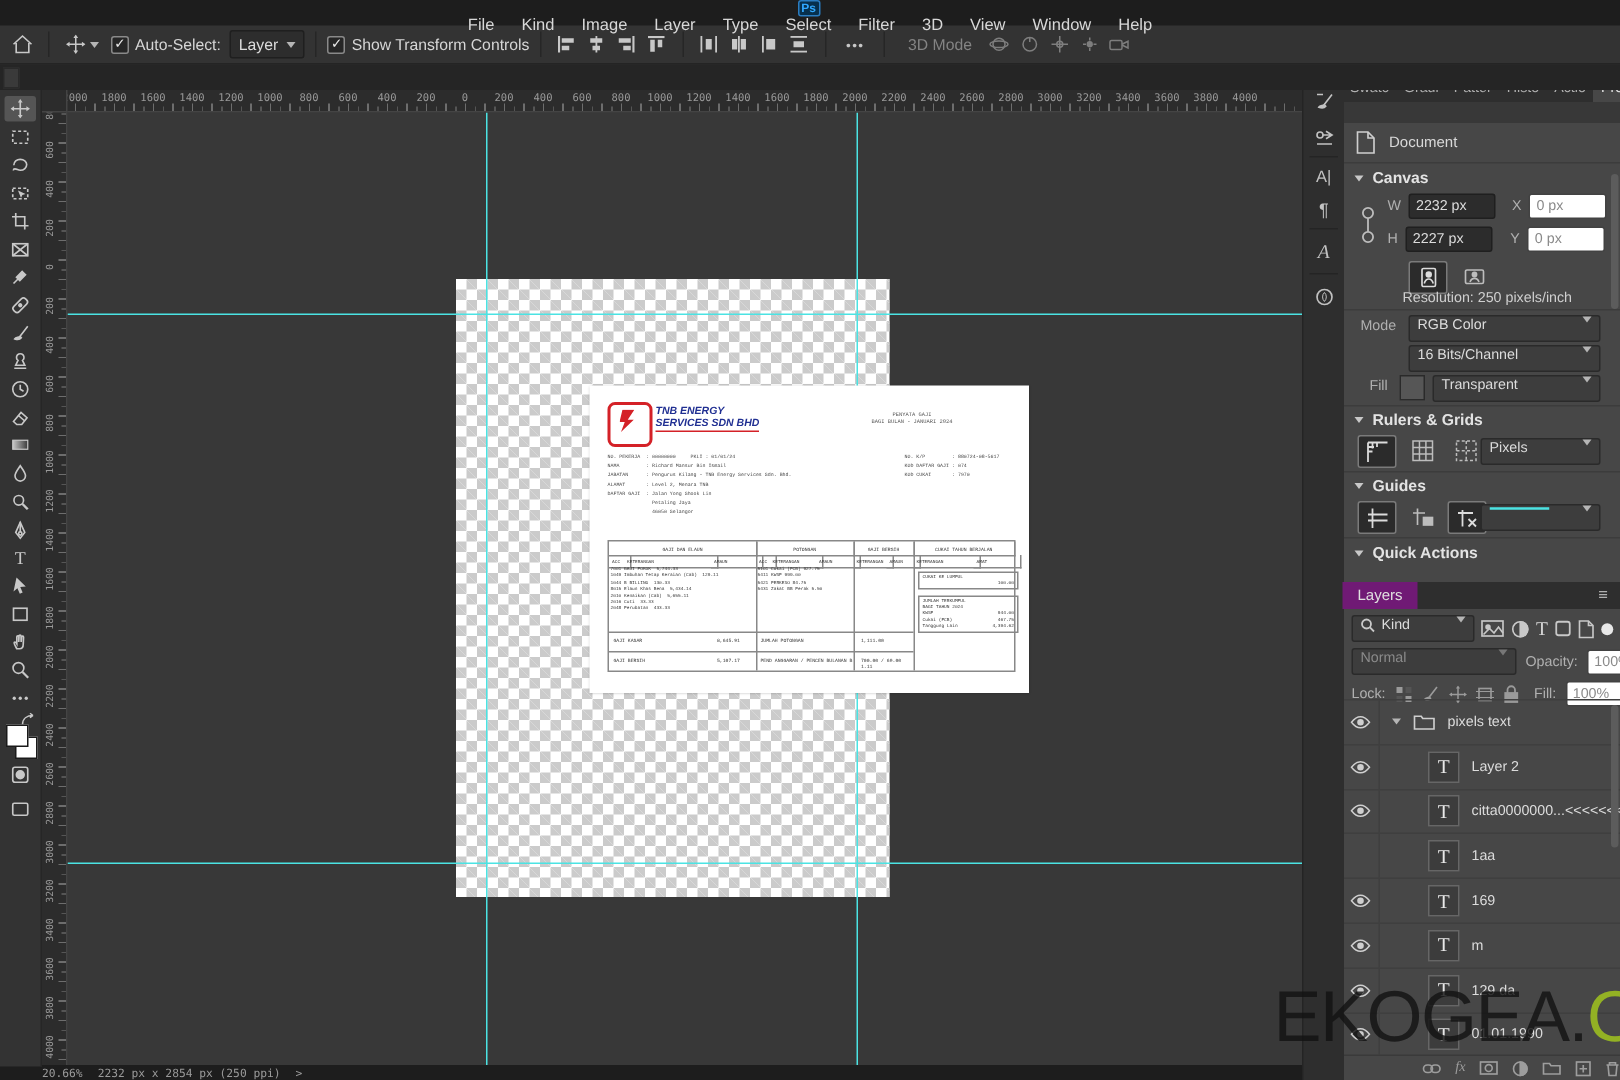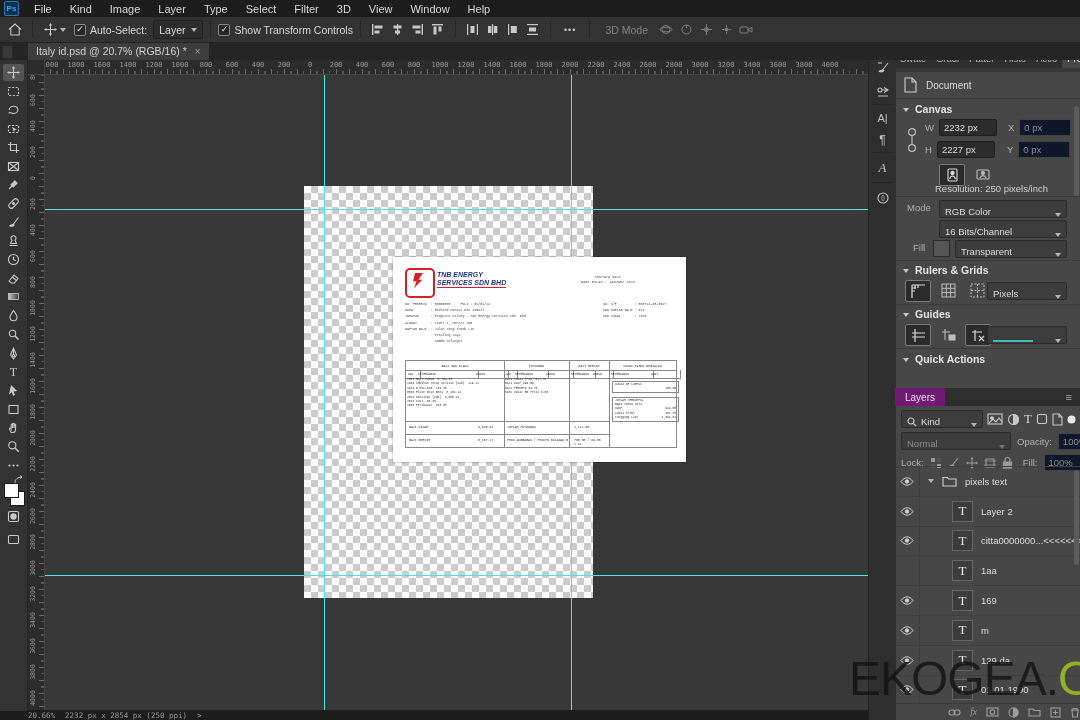--- a/index.html
+++ b/index.html
@@ -1,21 +1,21 @@
 <!DOCTYPE html>
 <html><head>
 <meta charset="utf-8">
 <style>
   html,body{margin:0;padding:0;background:#222;}
   .app{position:relative;width:1080px;height:720px;background:#383838;overflow:hidden;
        font-family:"Liberation Sans",sans-serif;color:#d6d6d6;}
   .abs{position:absolute;}
   
   .menubar{position:absolute;left:0;top:0;width:1080px;height:17px;background:#1d1d1d;
-           display:flex;align-items:center;font-size:11px;color:#d8d8d8;z-index:20;}
+           display:flex;align-items:center;font-size:11px;color:#d8d8d8;z-index:20;flex-direction:column;}
   .ps-logo{width:13px;height:13px;margin:0 6px 0 4px;background:#07304d;border:1px solid #2a7cc0;
            border-radius:2px;color:#31a8ff;font-size:8px;font-weight:bold;display:flex;align-items:center;justify-content:center;}
   .menu-item{padding:0 9px;cursor:default;}
   .optionsbar{position:absolute;left:0;top:17px;width:1080px;height:25px;background:#333333;
               border-bottom:1px solid #242424;display:flex;align-items:center;font-size:10.5px;z-index:19;}
   .obar-sep{width:1px;height:17px;background:#262626;margin:0 7px;}
   .chk{width:10px;height:10px;background:#262626;border:1px solid #8a8a8a;border-radius:2px;
        color:#e8e8e8;font-size:9px;line-height:9px;text-align:center;margin-right:4px;}
   .dd{height:17px;background:#2d2d2d;border:1px solid #1f1f1f;border-radius:2px;display:flex;
       align-items:center;padding:0 5px;gap:6px;color:#dcdcdc;}
@@ -83,23 +83,23 @@
   .paneltabs{position:absolute;left:895px;top:48px;width:185px;height:20px;background:#2e2e2e;display:flex;
              align-items:stretch;font-size:9.5px;z-index:16;}
   .ptab{display:flex;align-items:center;padding:0 5px;color:#b0b0b0;}
   .ptab.active{background:#474747;color:#e8e8e8;}
   .panel{position:absolute;left:895px;width:185px;background:#474747;z-index:15;font-size:10px;}
   .sec-title{font-weight:bold;color:#e3e3e3;font-size:10.5px;}
   .chev{display:inline-block;width:0;height:0;border-left:3.5px solid transparent;border-right:3.5px solid transparent;
         border-top:4px solid #c8c8c8;margin-right:6px;vertical-align:middle;}
   .fld{height:15px;background:#2c2c2c;border:1px solid #1f1f1f;border-radius:2px;color:#dcdcdc;
        font-size:9.5px;display:flex;align-items:center;padding:0 4px;}
-  .fld.dis{background:#0f172a;border-color:#424242;color:#8a8a8a;}
+  .fld.dis{background:#ffffff;border-color:#424242;color:#8a8a8a;}
   .pdd{height:16px;background:#3d3d3d;border:1px solid #2a2a2a;border-radius:2px;color:#dcdcdc;font-size:9.5px;
-       display:flex;align-items:flex-end;justify-content:space-between;padding:0 5px;}
+       display:flex;align-items:flex-start;justify-content:space-between;padding:0 5px;}
   .lbl{color:#b0b0b0;font-size:9.5px;}
   .psep{position:absolute;left:0;width:185px;height:1px;background:#3c3c3c;}
   .icobtn{width:24px;height:20px;display:flex;align-items:center;justify-content:center;border-radius:2px;}
   .icobtn.sel{background:#2b2b2b;border:1px solid #7a7a7a;}
   .scrollthumb{position:absolute;right:1px;width:5px;background:#5c5c5c;border-radius:3px;}
   
   .layers-tabrow{position:absolute;left:895px;top:388px;width:185px;height:18px;background:#2e2e2e;z-index:16;}
   .layers-tab{position:absolute;left:0;top:0;height:18px;background:#701a75;display:flex;align-items:center;
               padding:0 10px;font-size:10px;color:#e0e0e0;}
   .lrow{display:flex;align-items:center;height:28.8px;border-bottom:1px solid #3f3f3f;}
@@ -251,24 +251,20 @@
     <div class="obar-ico">
         <svg width="14" height="13" viewBox="0 0 14 13" fill="none" stroke="#7e7e7e" stroke-width="1">
           <rect x="1" y="4" width="8" height="6" rx="1"></rect>
           <path d="M9 6.5l4-2v4.5l-4-2"></path>
         </svg>
       </div>
   </div>
 
   <div class="tabbar">
     <div class="tab-grip"></div>
-    <div class="doc-tab">
-      <span>Italy id.psd @ 20.7% (RGB/16) *</span>
-      <span class="tab-close">×</span>
-    </div>
   </div>
 
   <div class="toolbar" id="toolbar">
       <div class="tool sel" style="top: 8px;">
         <svg width="13" height="13" viewBox="0 0 13 13" fill="none" stroke="#c8c8c8" stroke-width="1.1">
           <path d="M6.5 1.5v10M1.5 6.5h10"></path>
           <path d="M6.5 0l1.6 2.4H4.9zM6.5 13l1.6-2.4H4.9zM0 6.5l2.4-1.6v3.2zM13 6.5l-2.4-1.6v3.2z" fill="#c8c8c8" stroke="none"></path>
         </svg>
       </div>
       <div class="tool" style="top: 26.7px;">
@@ -590,21 +586,21 @@
   <div class="paneltabs" id="panelTabs">
       <div class="ptab">Swatc</div>
       <div class="ptab">Gradi</div>
       <div class="ptab">Patter</div>
       <div class="ptab">Histo</div>
       <div class="ptab">Actio</div>
       <div class="ptab active">Properties</div>
     </div>
   <div class="abs" style="left:1066px;top:50px;color:#b0b0b0;font-size:11px;z-index:17;">≡</div>
 
-  <div class="panel" style="top:72px;height:377px;">
+  <div class="panel" style="top:82px;height:377px;">
     <div class="abs" style="left:8px;top:5px;display:flex;align-items:center;gap:8px;">
       <svg width="15" height="16" viewBox="0 0 15 16" fill="none" stroke="#cfcfcf" stroke-width="1.1">
           <path d="M2 1h7l4 4v10H2z"></path>
           <path d="M9 1v4h4"></path>
         </svg>
       <span style="color:#d9d9d9;">Document</span>
     </div>
     <div class="psep" style="top:26px;"></div>
     <div class="abs" style="left:8px;top:31px;"><span class="chev"></span><span class="sec-title">Canvas</span></div>
     <svg class="abs" style="left:12px;top:52px;" width="10" height="32" viewBox="0 0 10 32" fill="none" stroke="#bdbdbd" stroke-width="1.2">

